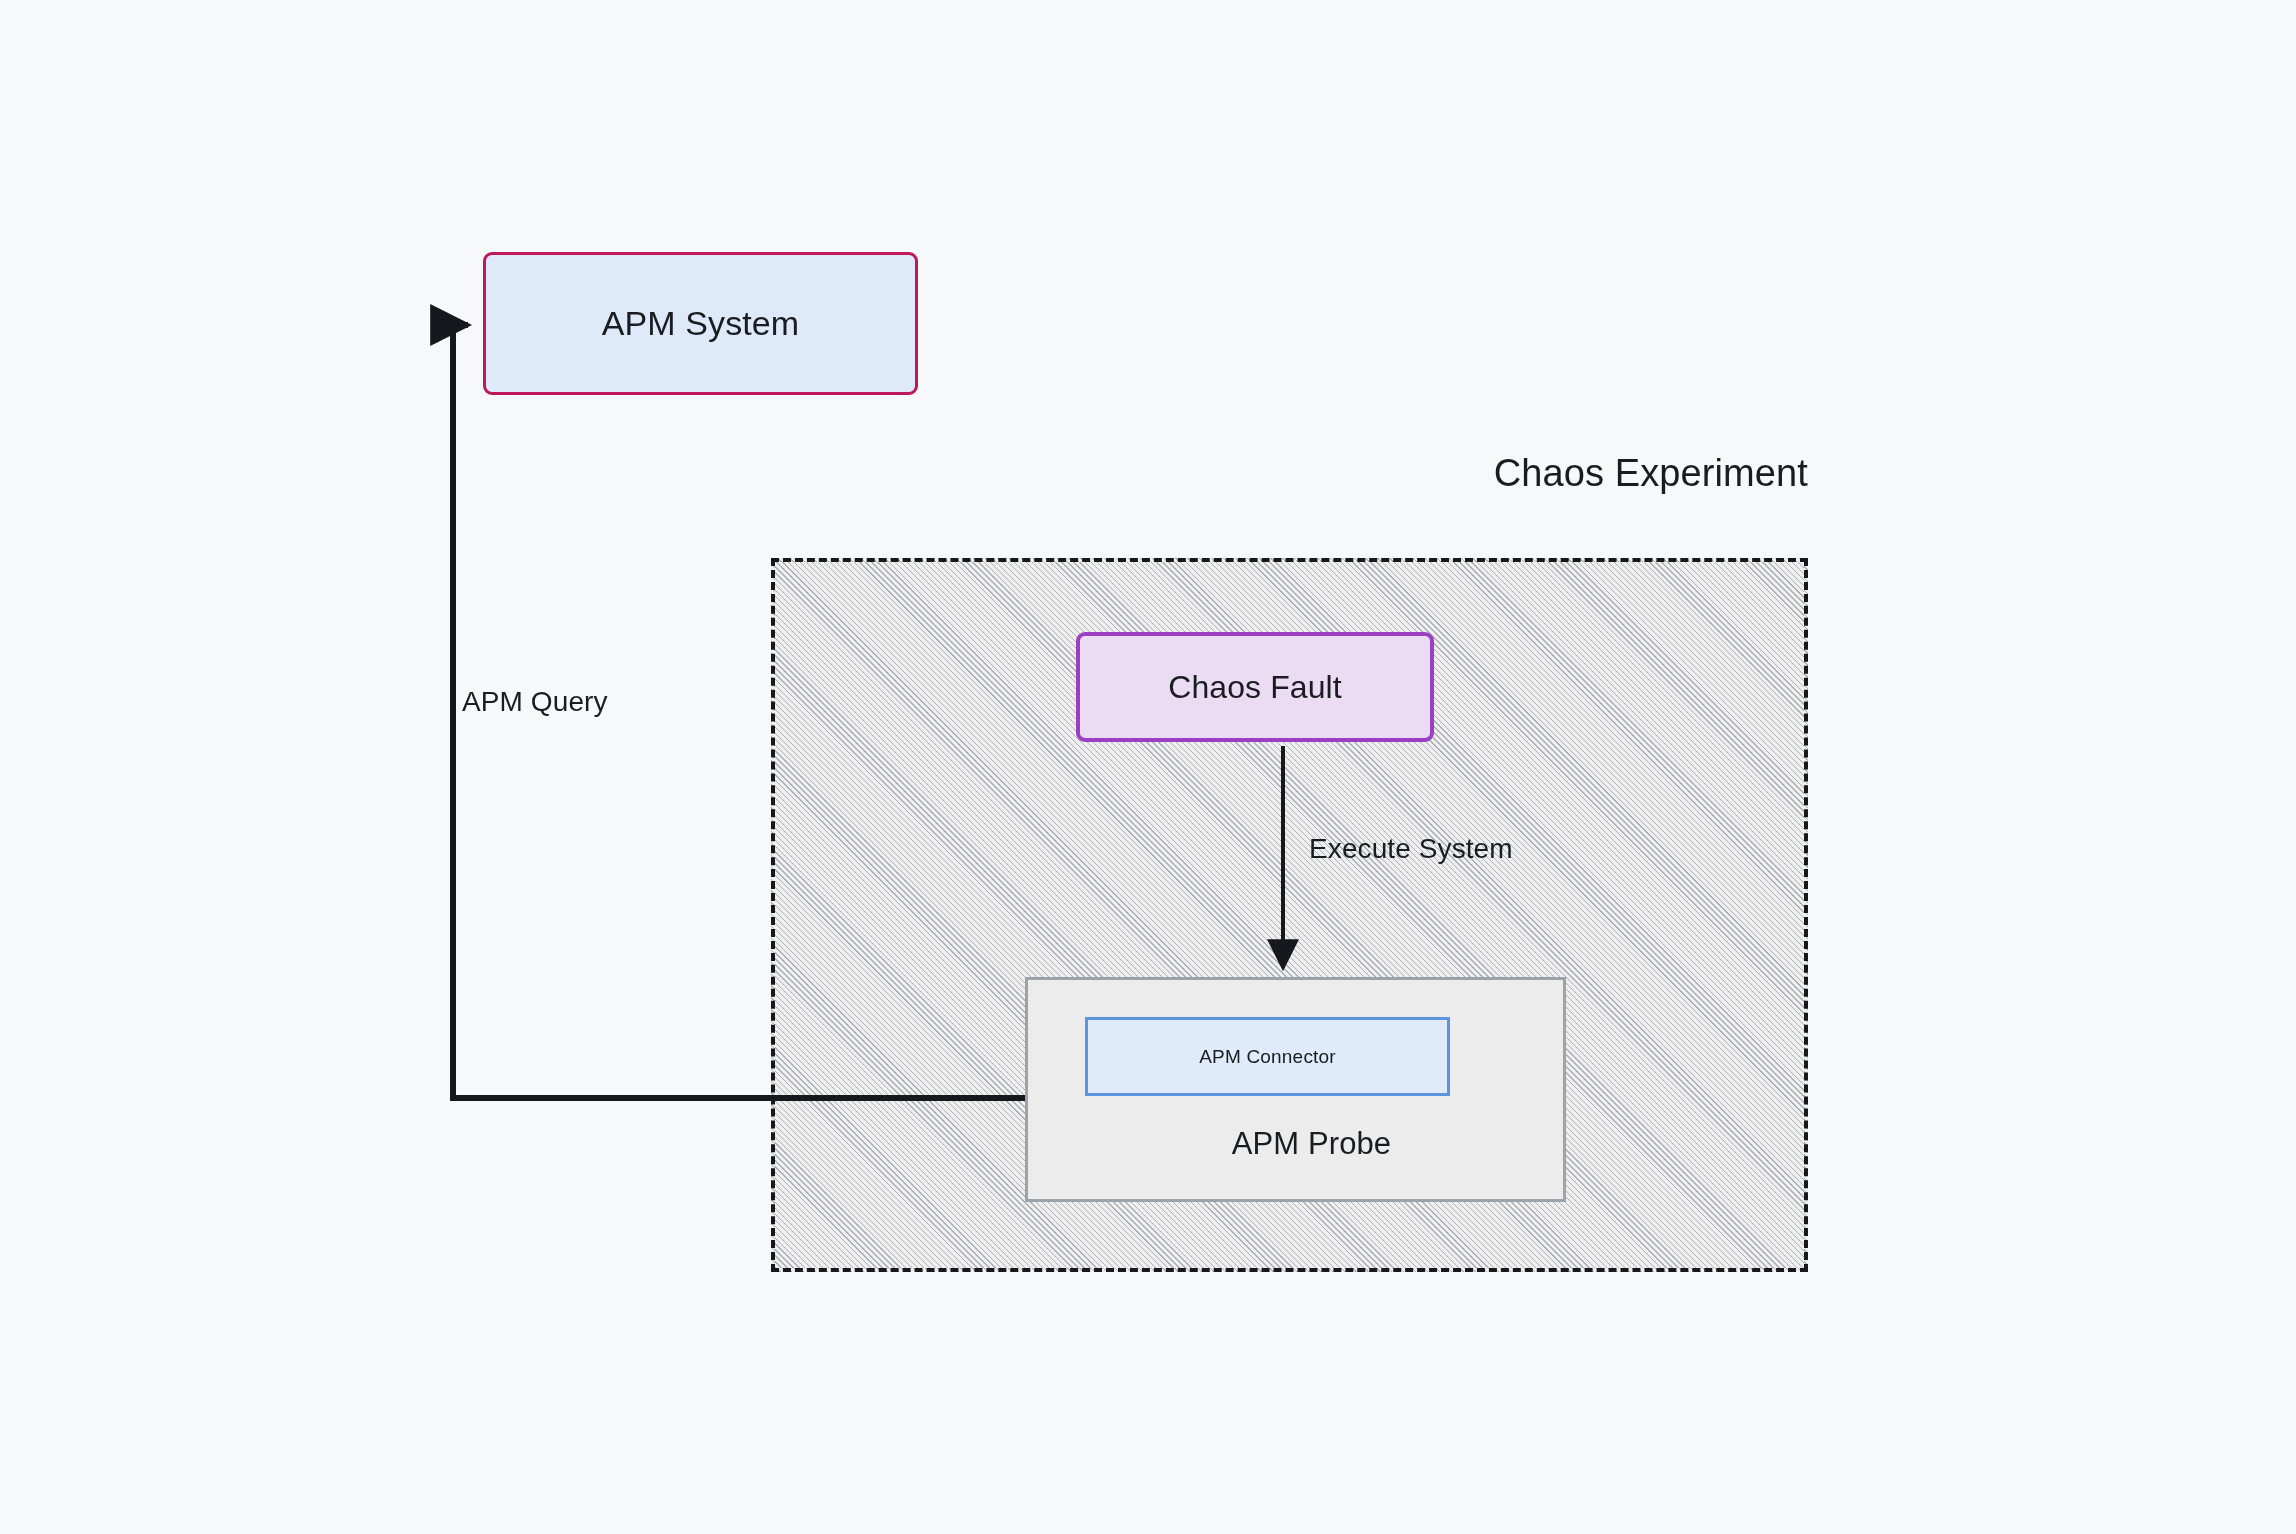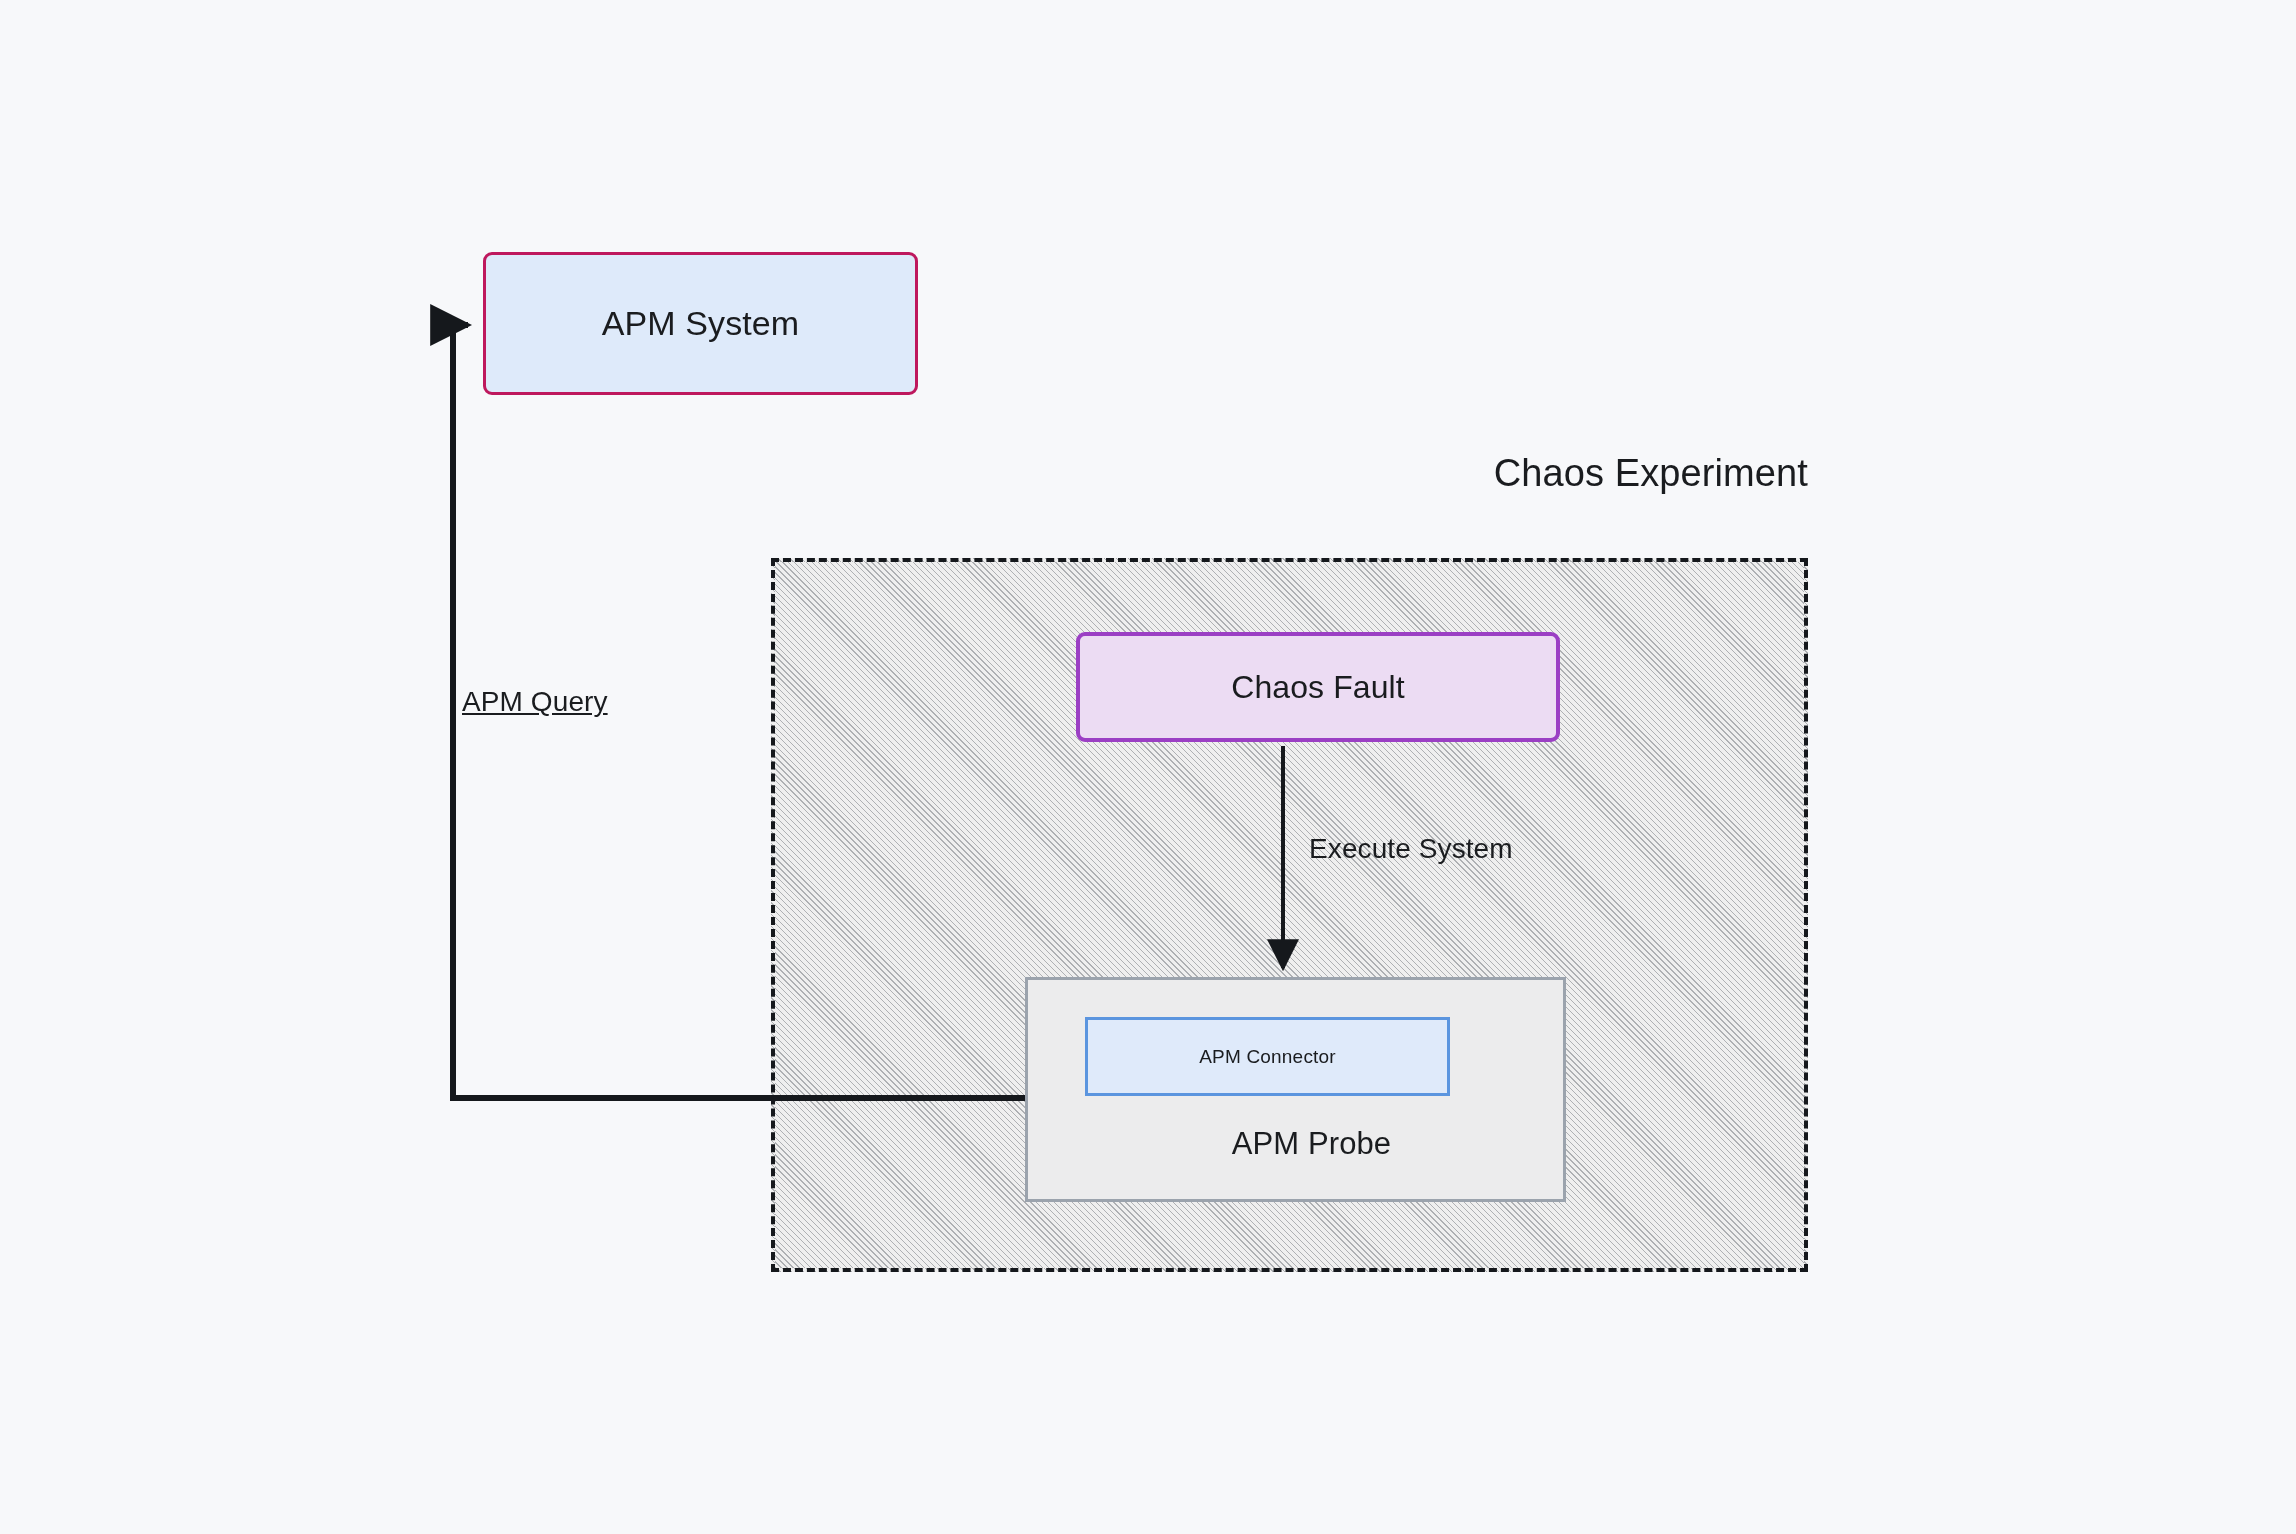--- a/index.html
+++ b/index.html
@@ -87,21 +87,21 @@
     font-size: 34px;
     color: #1a1c1f;
     letter-spacing: 0.1px;
   }
 
   
   .chaos-fault {
     position: absolute;
     left: 1076px;
     top: 632px;
-    width: 484px;
+    width: 358px;
     height: 110px;
     box-sizing: border-box;
     border: 4px solid #9b3fc4;
     border-radius: 9px;
     background: #ecdcf3;
     display: flex;
     align-items: center;
     justify-content: center;
     z-index: 4;
   }
@@ -157,21 +157,20 @@
     position: absolute;
     font-size: 28px;
     color: #1a1c1f;
     white-space: nowrap;
     z-index: 6;
     letter-spacing: 0.1px;
   }
   .edge-label-apm-query {
     left: 462px;
     top: 686px;
-    text-decoration: underline;
   }
   .edge-label-execute-probe {
     left: 1309px;
     top: 833px;
   }
 </style>
 </head>
 <body style="background: rgb(247, 248, 250);">
 
 <div id="canvas">

